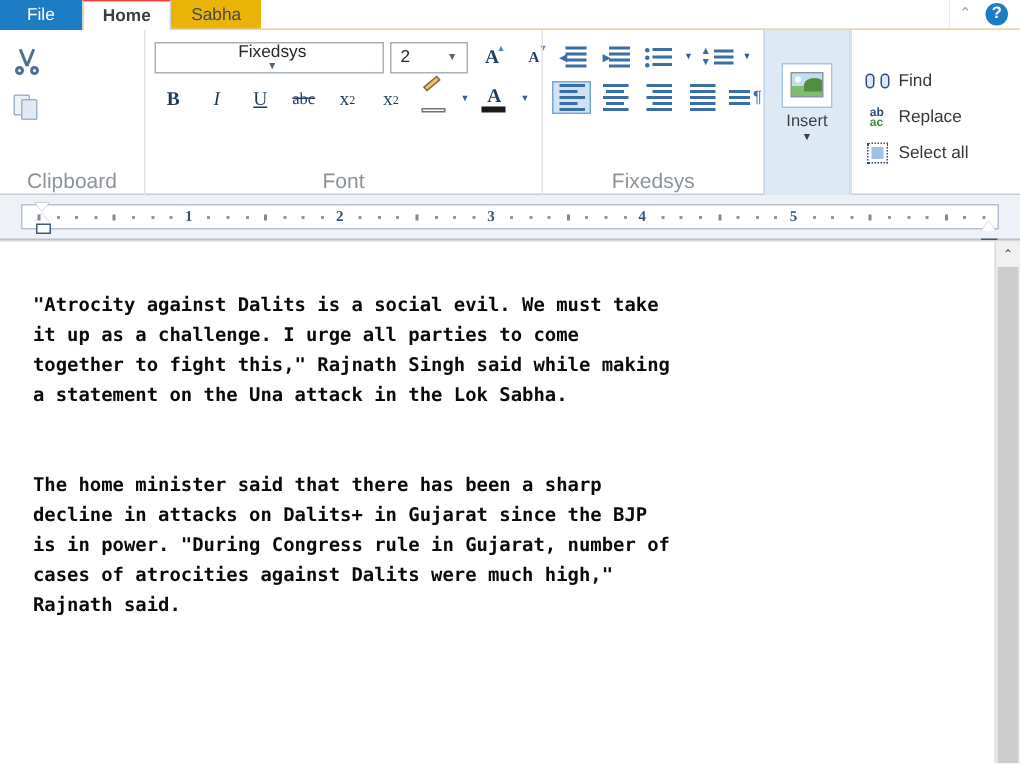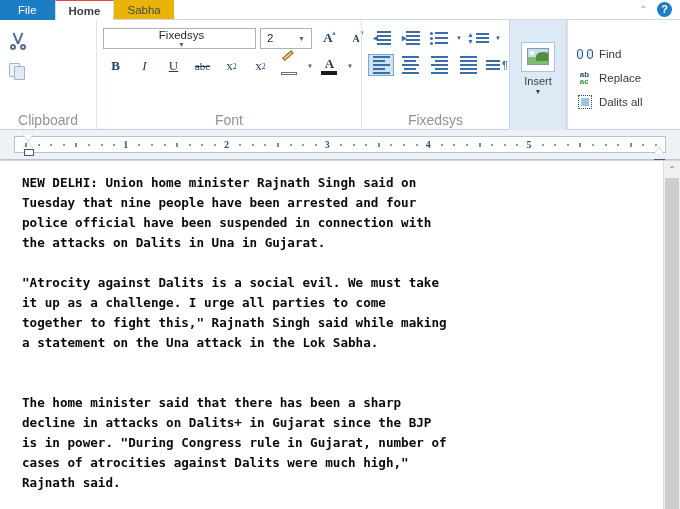--- a/index.html
+++ b/index.html
@@ -615,21 +615,21 @@
             </span>
           </span>
           <span class="elabel">Replace</span>
         </div>
         <div class="erow">
           <span class="eicon">
             <span class="selall">
                 <i></i>
               </span>
           </span>
-          <span class="elabel">Dalits all</span>
+          <span class="elabel">Select all</span>
         </div>
       </div>
     </div>
   </div>
 
   <div class="ruler-wrap">
     <div class="ruler" id="ruler">
       <div class="ind-left">
         <div class="t1"></div>
           <div class="t2"></div>
@@ -688,24 +688,21 @@
         <div class="tick" style="left: 589.528px;"></div>
         <div class="tick" style="left: 602.126px;"></div>
         <div class="tick mid" style="left: 614.724px;"></div>
         <div class="tick" style="left: 627.323px;"></div>
         <div class="tick" style="left: 639.921px;"></div>
       </div>
   </div>
 
   <div class="docarea">
     <div class="page">
-      <div class="doctext" id="doctext"><p>NEW DELHI: Union home minister Rajnath Singh said on
-Tuesday that nine people have been arrested and four
-police official have been suspended in connection with
-the attacks on Dalits in Una in Gujarat.</p><p class="blank"></p><p>"Atrocity against Dalits is a social evil. We must take
+      <div class="doctext" id="doctext"><p class="blank"></p><p>"Atrocity against Dalits is a social evil. We must take
 it up as a challenge. I urge all parties to come
 together to fight this," Rajnath Singh said while making
 a statement on the Una attack in the Lok Sabha.</p><p class="blank"></p><p class="blank"></p><p>The home minister said that there has been a sharp
 decline in attacks on Dalits+ in Gujarat since the BJP
 is in power. "During Congress rule in Gujarat, number of
 cases of atrocities against Dalits were much high,"
 Rajnath said.</p></div>
     </div>
     <div class="vscroll">
       <div class="vs-btn">

